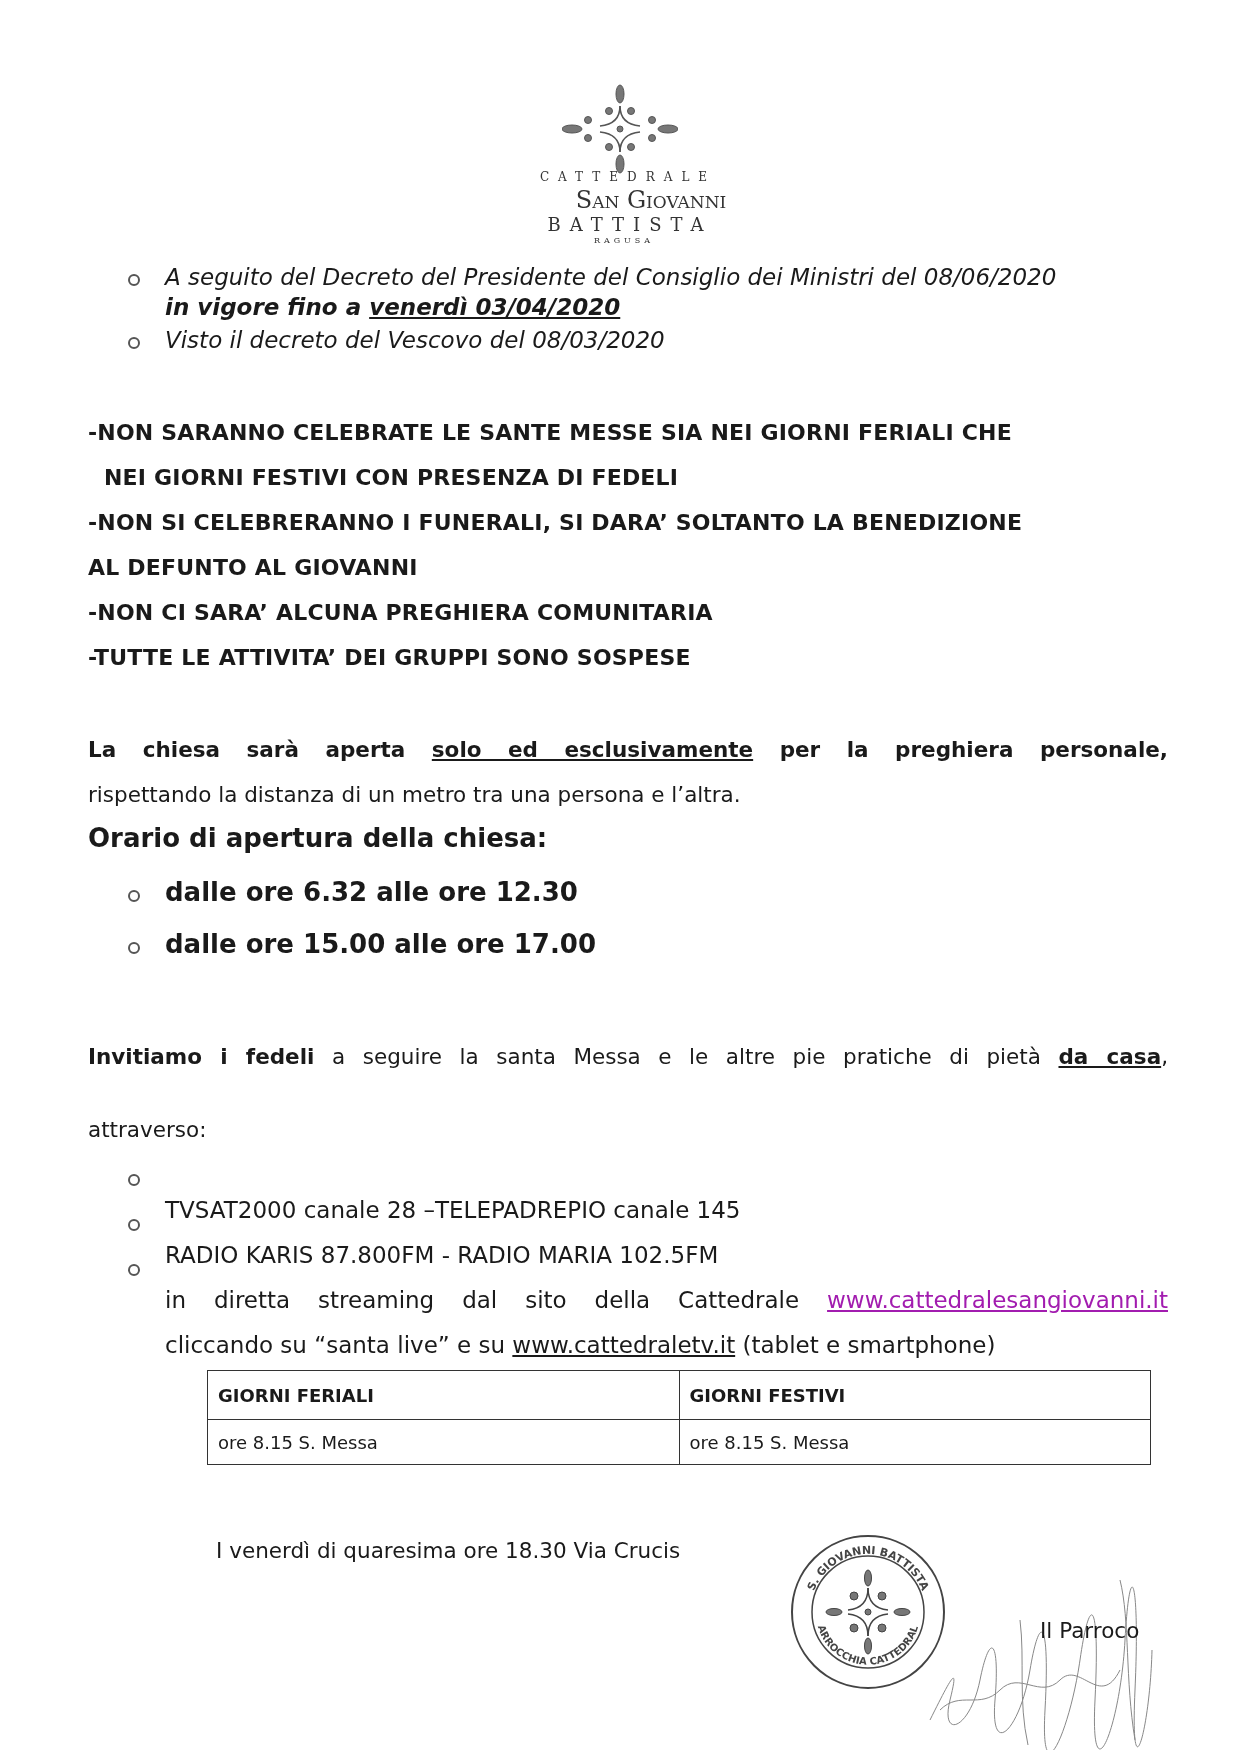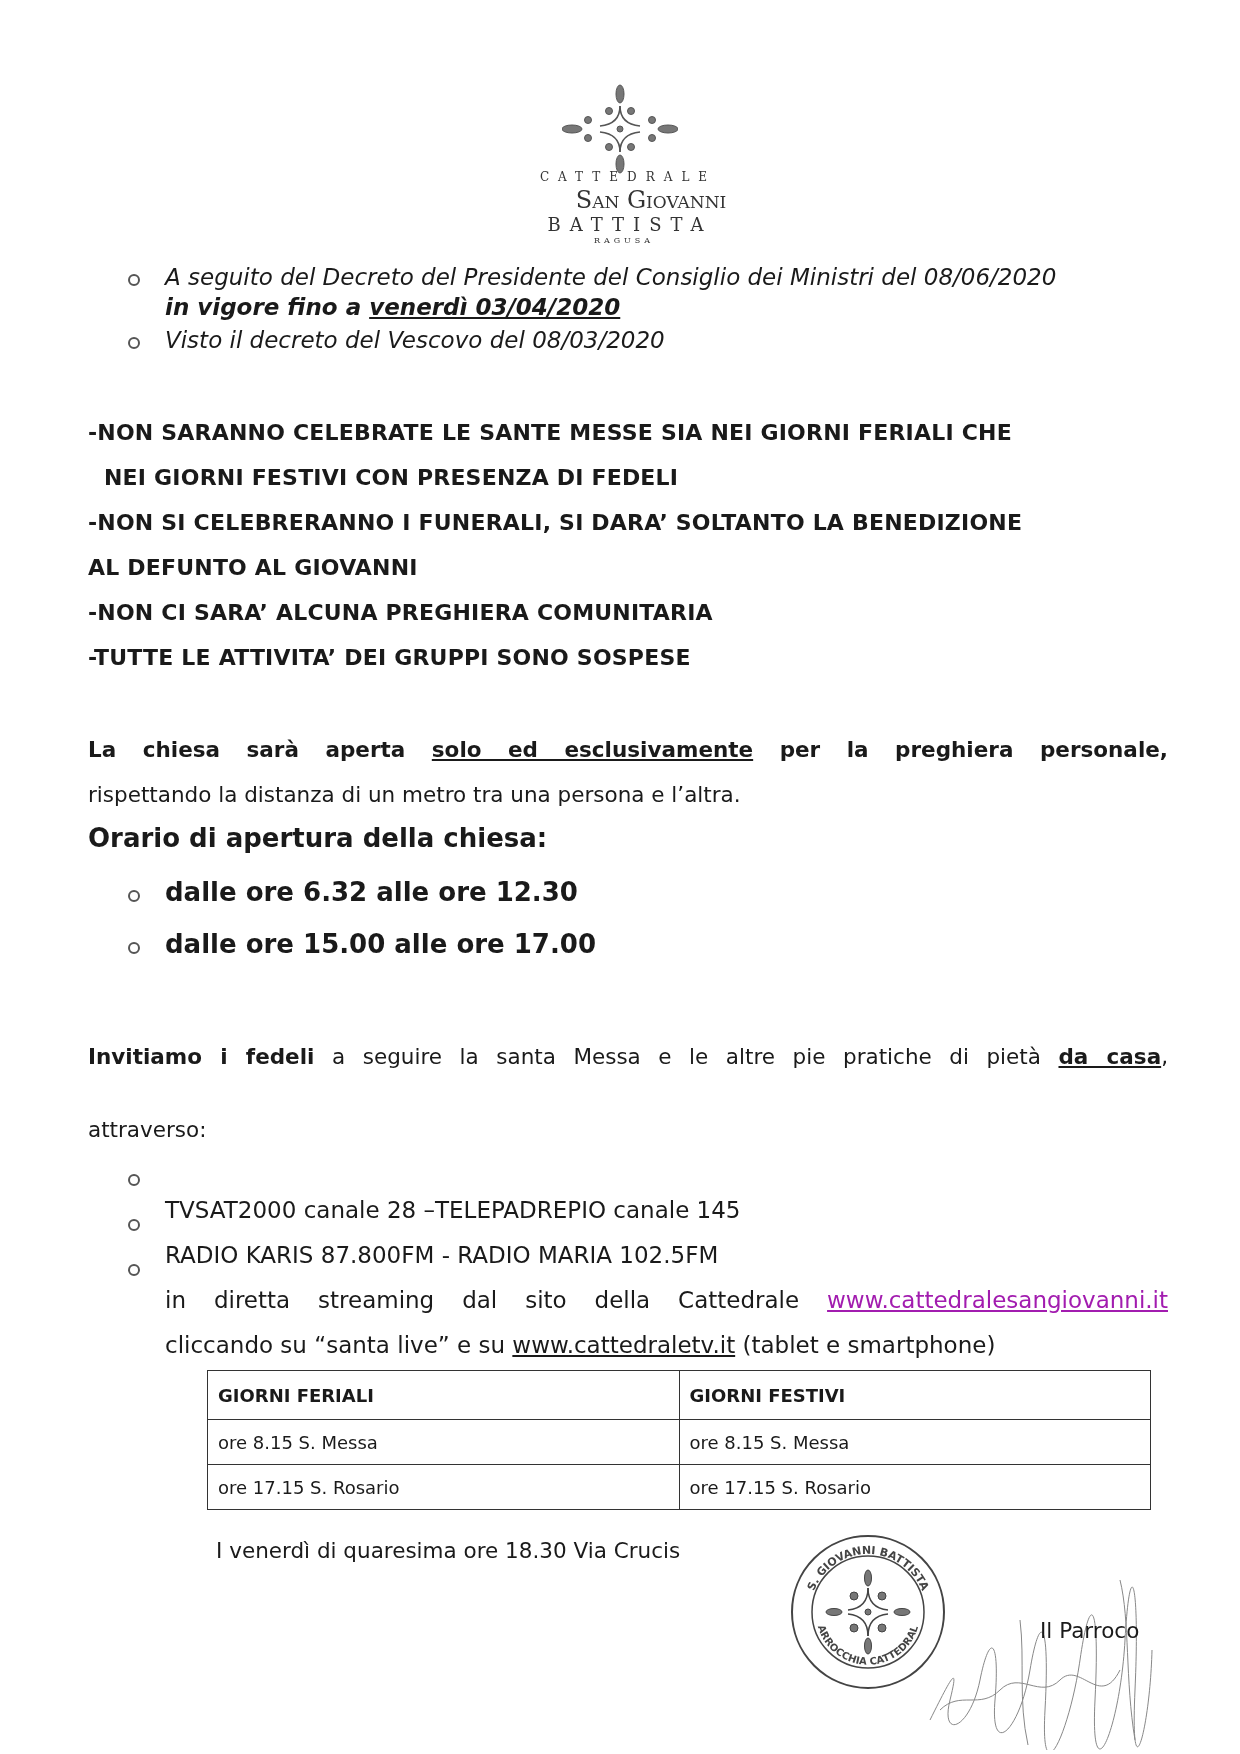--- a/index.html
+++ b/index.html
@@ -146,24 +146,20 @@
 
 <table id="schedule-table" class="abs">
   <tbody>
       <tr>
     <th>GIORNI FERIALI</th>
     <th>GIORNI FESTIVI</th>
   </tr>
   <tr>
     <td>ore 8.15 S. Messa</td>
     <td>ore 8.15 S. Messa</td>
-  </tr>
-  <tr>
-    <td>ore 17.15 S. Rosario</td>
-    <td>ore 17.15 S. Rosario</td>
   </tr>
 </tbody>
   </table>
 
 <div id="lent-note" class="abs">I venerdì di quaresima ore 18.30 Via Crucis</div>
 
 <svg id="stamp" class="abs" viewBox="0 0 160 160">
   <defs>
     <path id="stamp-arc-top" d="M22 80 A58 58 0 0 1 138 80"></path>
     <path id="stamp-arc-bottom" d="M30 95 A52 52 0 0 0 130 95"></path>

